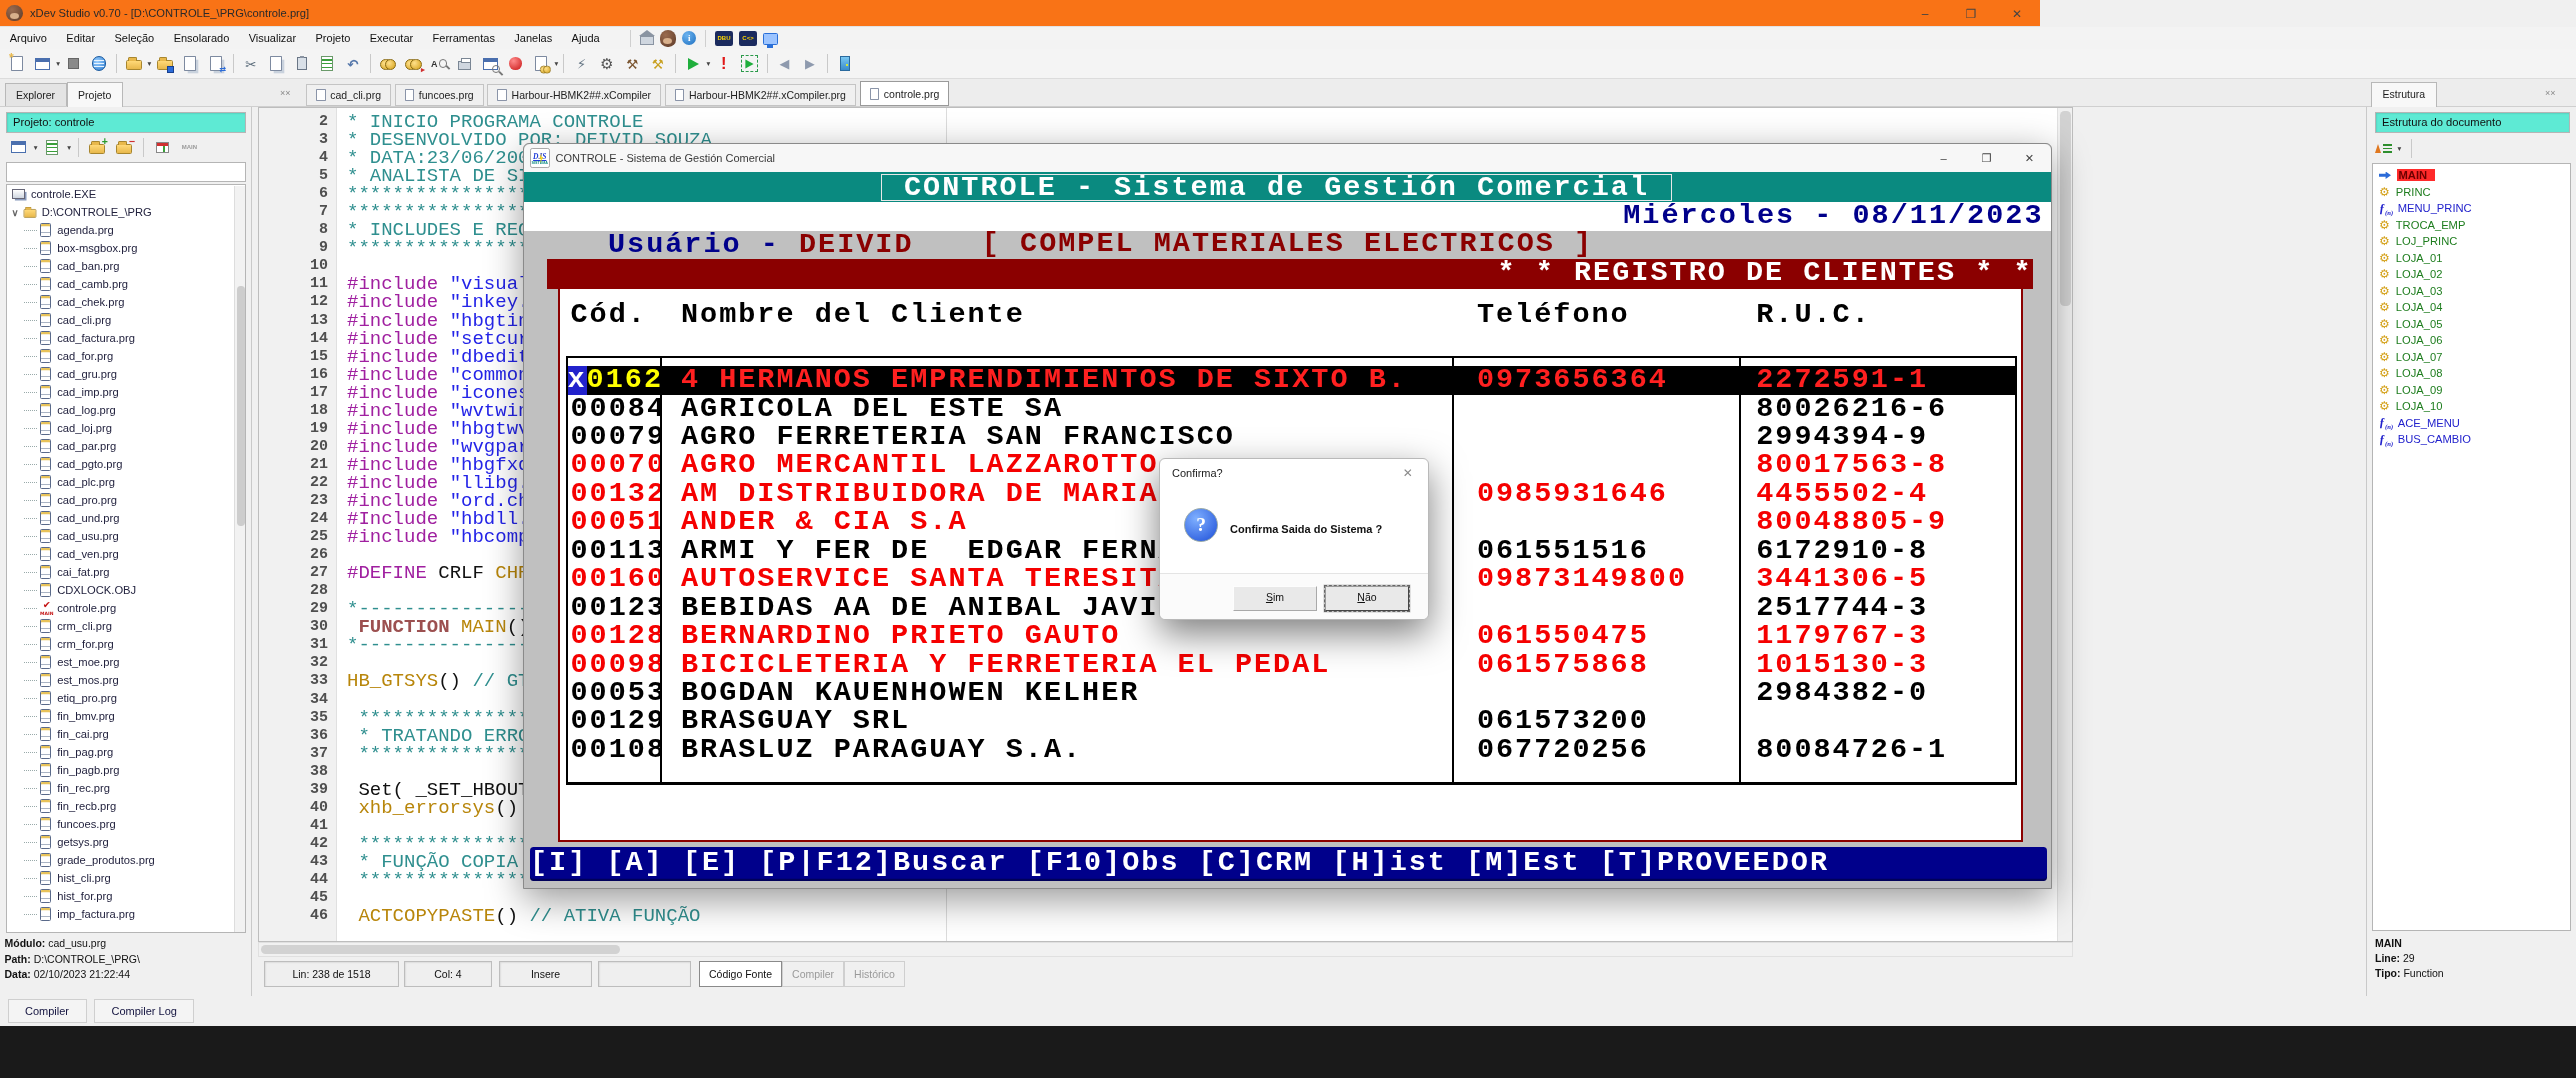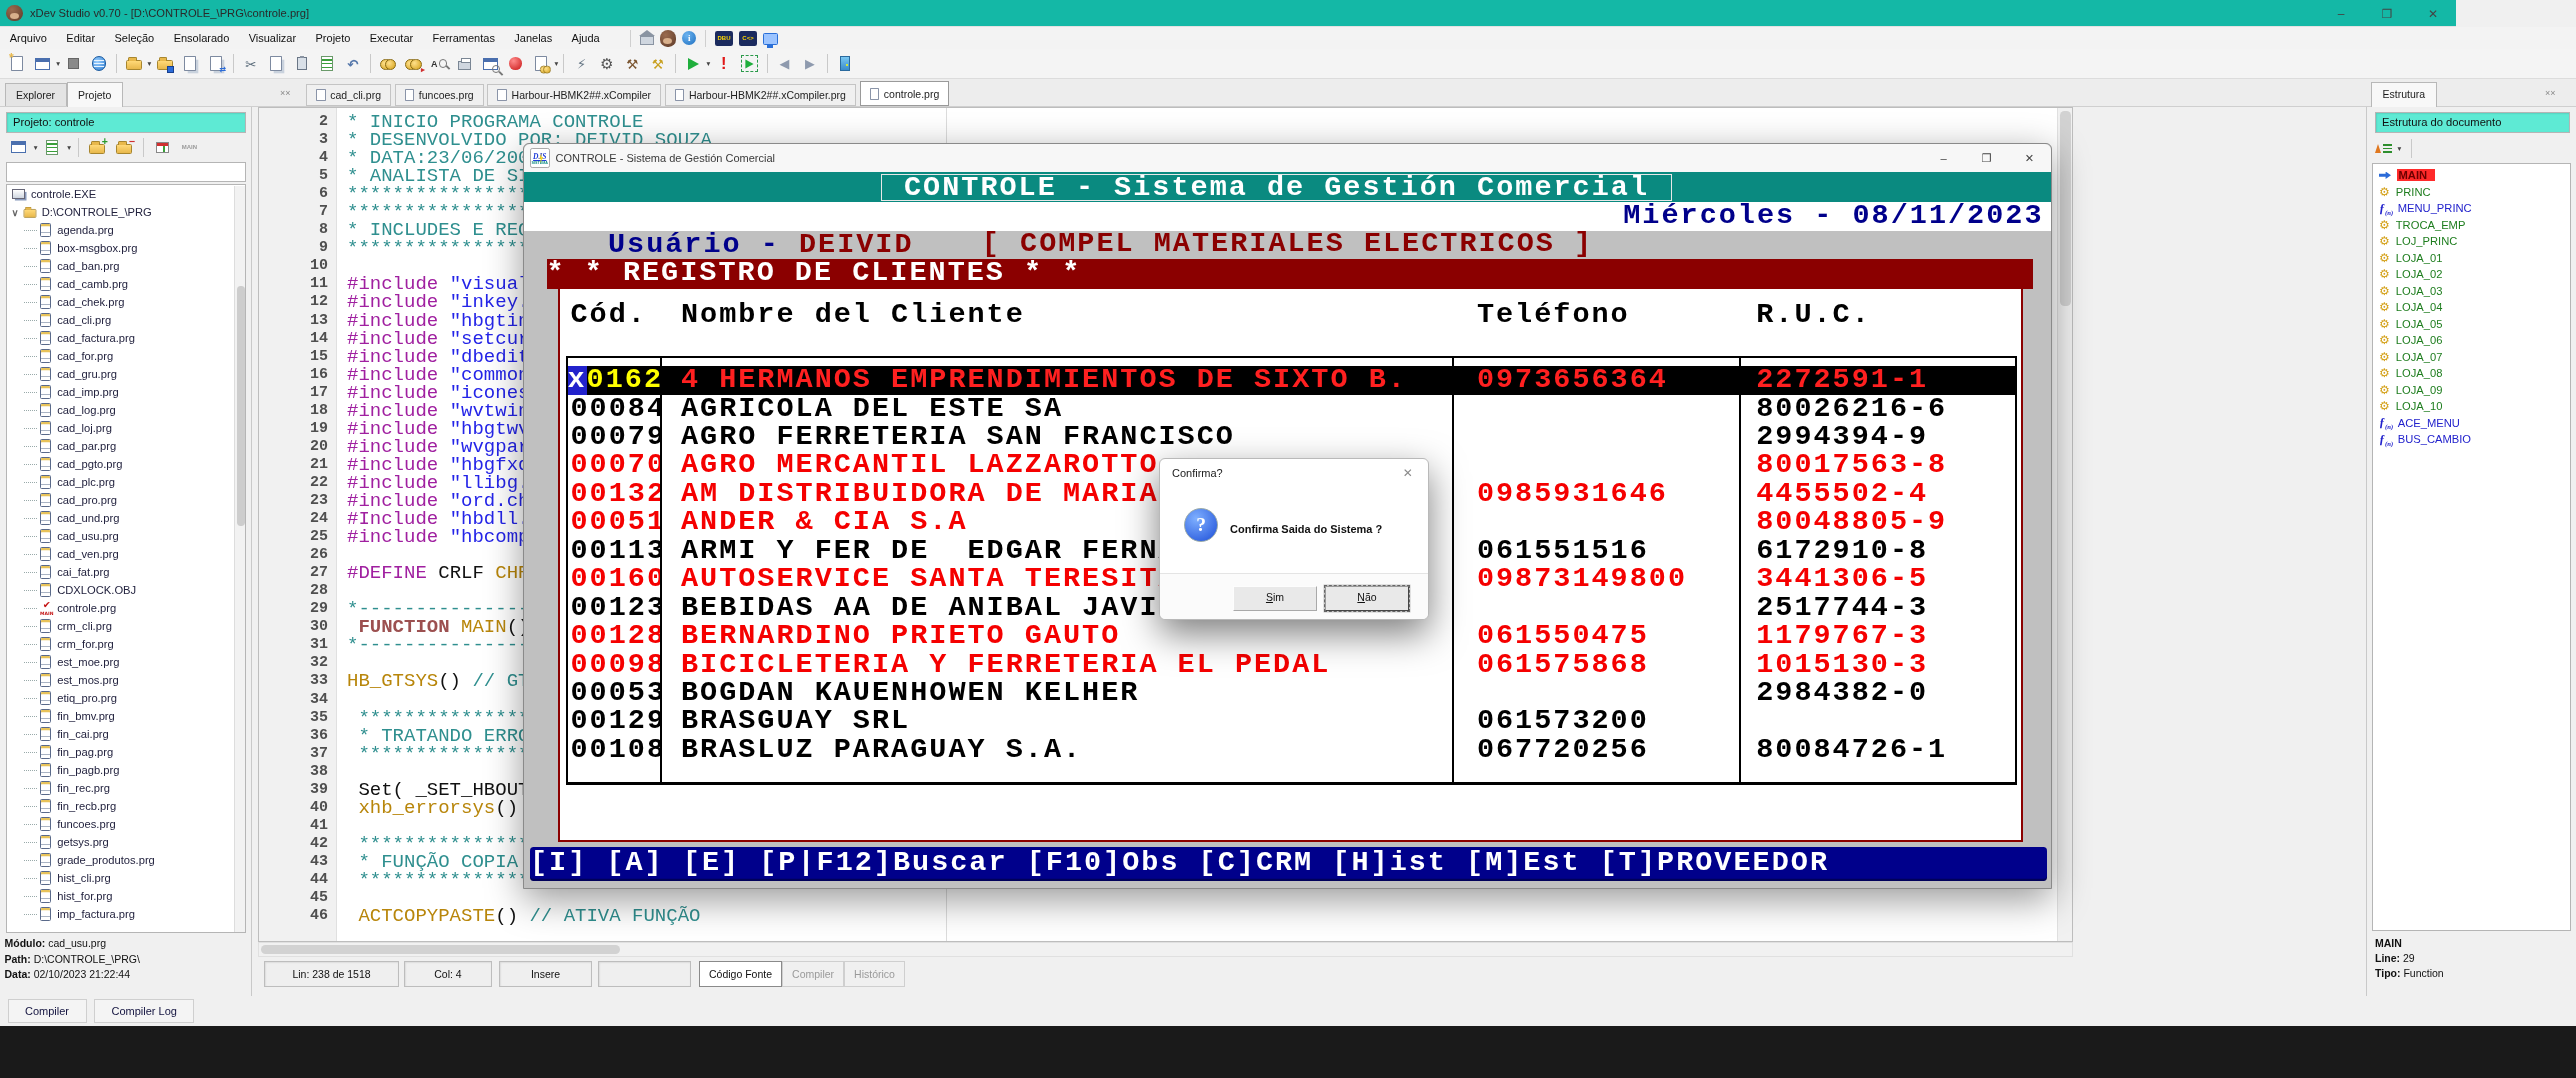--- a/index.html
+++ b/index.html
@@ -1,21 +1,21 @@
 <!DOCTYPE html>
 <html style="font-size:12px"><head>
 <meta charset="utf-8">
 <style>
 *{box-sizing:border-box;margin:0;padding:0}
 html,body{width:2576px;height:1078px;overflow:hidden}
 body{font-family:"Liberation Sans",sans-serif;background:#f0f0f0;position:relative;font-size:10.5px;color:#1b1b1b}
 .ab{position:absolute}
 i,b,span,u{font-style:normal}
 
-#titlebar{left:0;top:0;width:2456px;height:27px;background:#14b8a6;border-bottom:0.7px solid #e2e2e2;display: flex;align-items:center}
+#titlebar{left:0;top:0;width:2040px;height:27px;background:#f97316;border-bottom:0.7px solid #e2e2e2;display: flex;align-items:center}
 #titlebar .ttl{margin-left:7.5px;font-size:11.2px;color:#2a2a2a}
 .mascot{width:16.5px;height:16.5px;margin-left:6px;border-radius:50% 50% 46% 46%;background:radial-gradient(circle at 35% 30%,#9a6b4f,#5d3a28);position:relative;flex:0 0 auto}
 .mascot::after{content:"";position:absolute;left:3.7px;bottom:2.2px;width:9px;height:6px;border-radius:50%;background:#d8b08c}
 .wcs{position:absolute;right:0;top:0;height:27px;display:flex}
 .wc{width:46px;height:27px;display:flex;align-items:center;justify-content:center;color:#444;font-size:12px}
 #menubar{left:0;top:27px;width:2576px;height:22.5px;display:flex;align-items:center;background:#f3f3f3}
 .mi{padding:0 9.7px;font-size:11px;color:#111;height:22.5px;line-height:22.5px}
 .mricons{display:flex;align-items:center;gap:6px;margin-left:18px}
 .msep{width:0.7px;height:16.5px;background:#cfcfcf;margin:0 3px}
 .ihome{width:13.5px;height:9px;background:#cfd6df;border:0.7px solid #8a94a2;position:relative;margin-top:4.5px}
@@ -135,21 +135,21 @@
 #appctl{position:absolute;right:0;top:0;display:flex}
 #appctl .wc{width:43px;height:28px;font-size:11.2px}
 .con{font-family:"Liberation Mono",monospace;font-weight:700;letter-spacing:2px;font-size:28.5px;white-space:pre}
 #tealband{position:absolute;left:0;top:28px;width:100%;height:30px;background:#0a8a80}
 #tealbox{position:absolute;left:357px;top:1.5px;width:791px;height:27px;border:1.5px solid #e8e8e8;color:#fff;text-align:center;line-height:25px}
 #userband{position:absolute;left:0;top:58px;width:100%;height:28.5px;background:#fff;line-height:28.5px}
 #userband .u1{color:#00008b;margin-left:7.5px}
 #userband .u2{color:#8b0000}
 #userband .dt{position:absolute;right:7.5px;top:0;color:#00008b}
 #compband{position:absolute;left:0;top:86px;width:100%;height:28.5px;line-height:28.5px;text-align:center;color:#8b0000}
-#regband{position:absolute;left:22.5px;top:115px;width:1486px;height:30px;background:#8b0000;color:#fff;text-align:left;line-height:28.5px}
+#regband{position:absolute;left:22.5px;top:115px;width:1486px;height:30px;background:#8b0000;color:#fff;text-align:right;line-height:28.5px}
 #appmain{position:absolute;left:34px;top:145px;width:1465px;height:553px;background:#fff;border:2.2px solid #8b0000;border-top:none}
 #thead{position:absolute;left:6px;top:12px;width:1449px;height:30px;display:flex;color:#000}
 .hc,.cc{white-space:pre;overflow:hidden;line-height:28.5px}
 .w0{width:94px;padding-left:4.5px}.w1{width:792px;padding-left:21px}.w2{width:287px;padding-left:25.5px}.w3{width:277px;padding-left:18px}
 .tline{position:absolute;background:#000}
 #rows{position:absolute;left:6px;top:77px;width:1449px}
 .crow{position:absolute;left:0;width:1449px;height:28.5px;display:flex}
 .crow .cc{height:28.5px}
 .crow.normal{color:#000}
 .crow.alert{color:#f50000}

